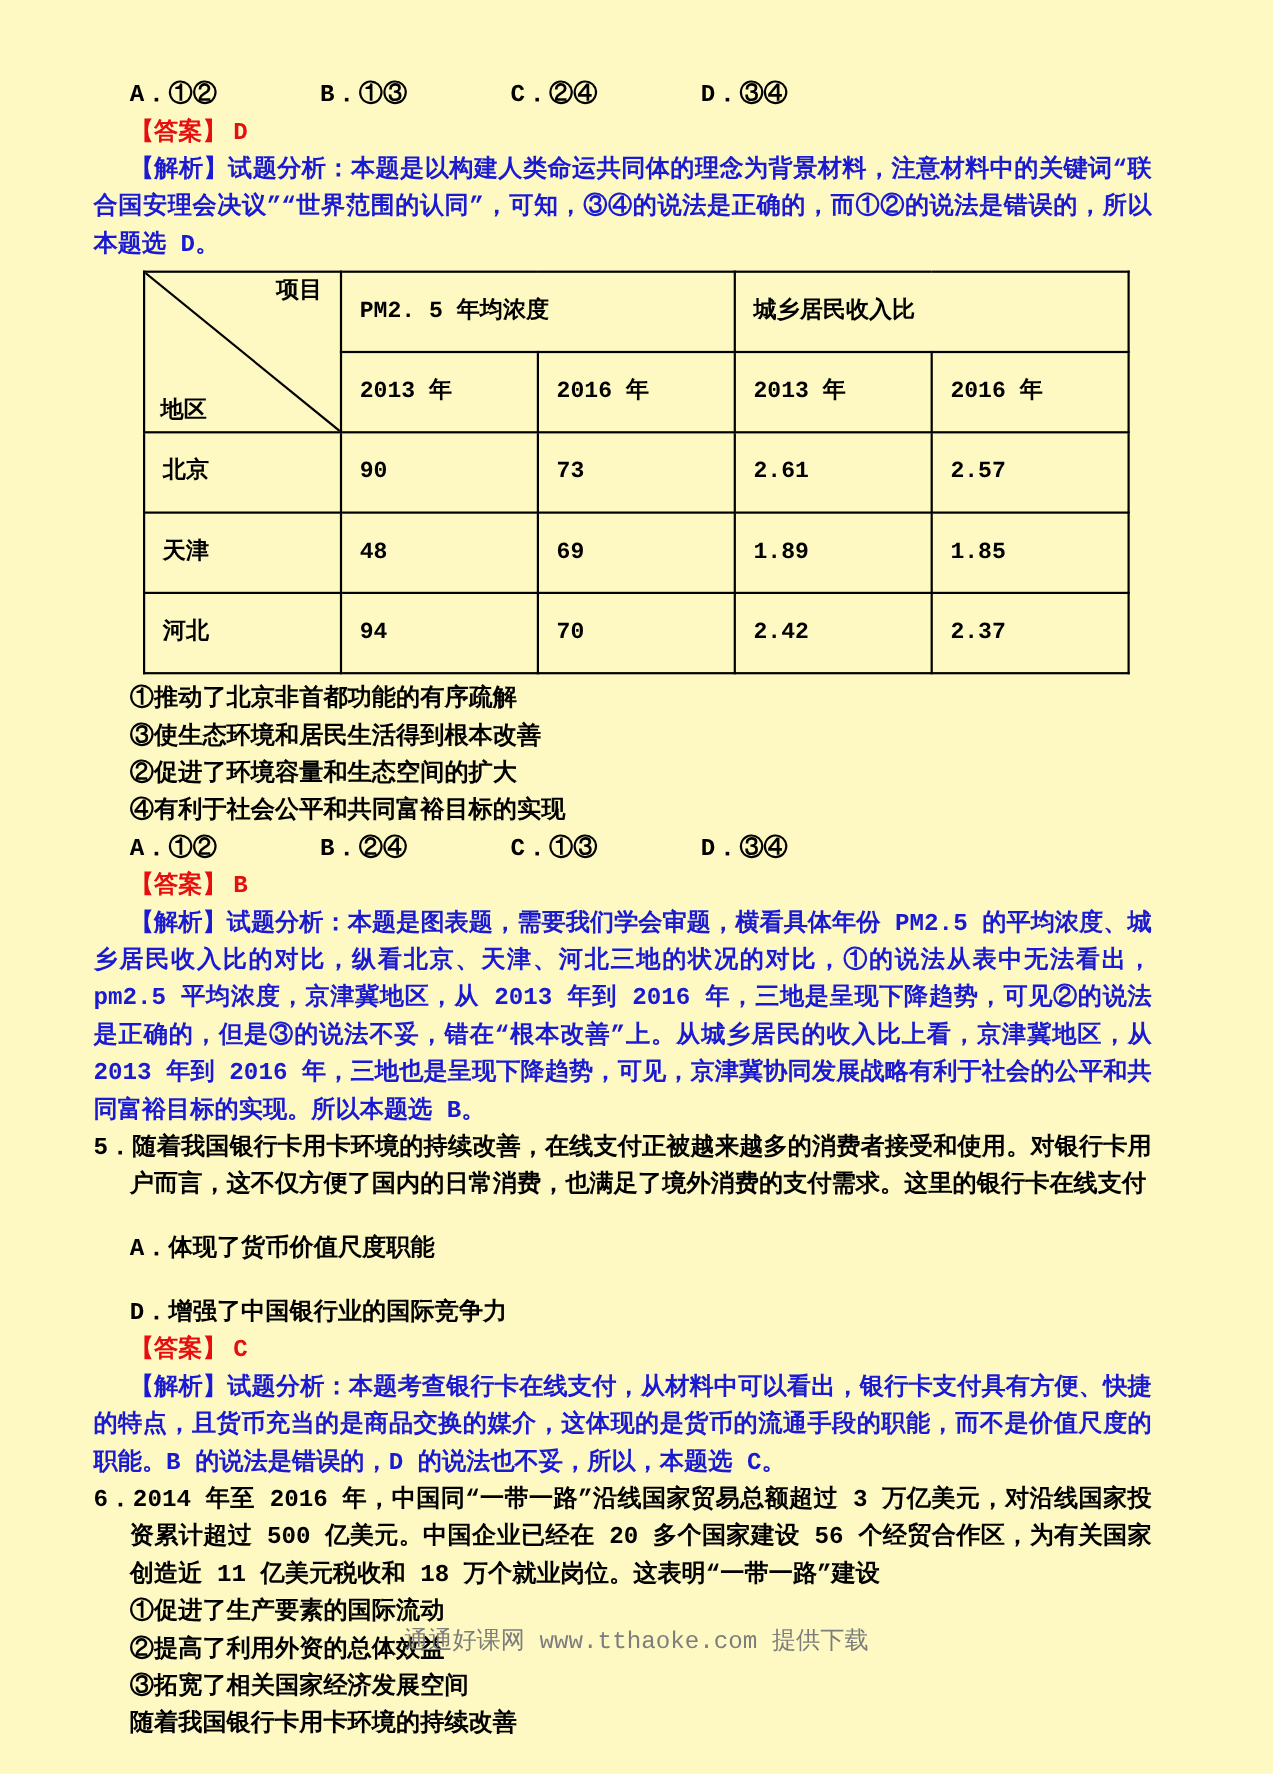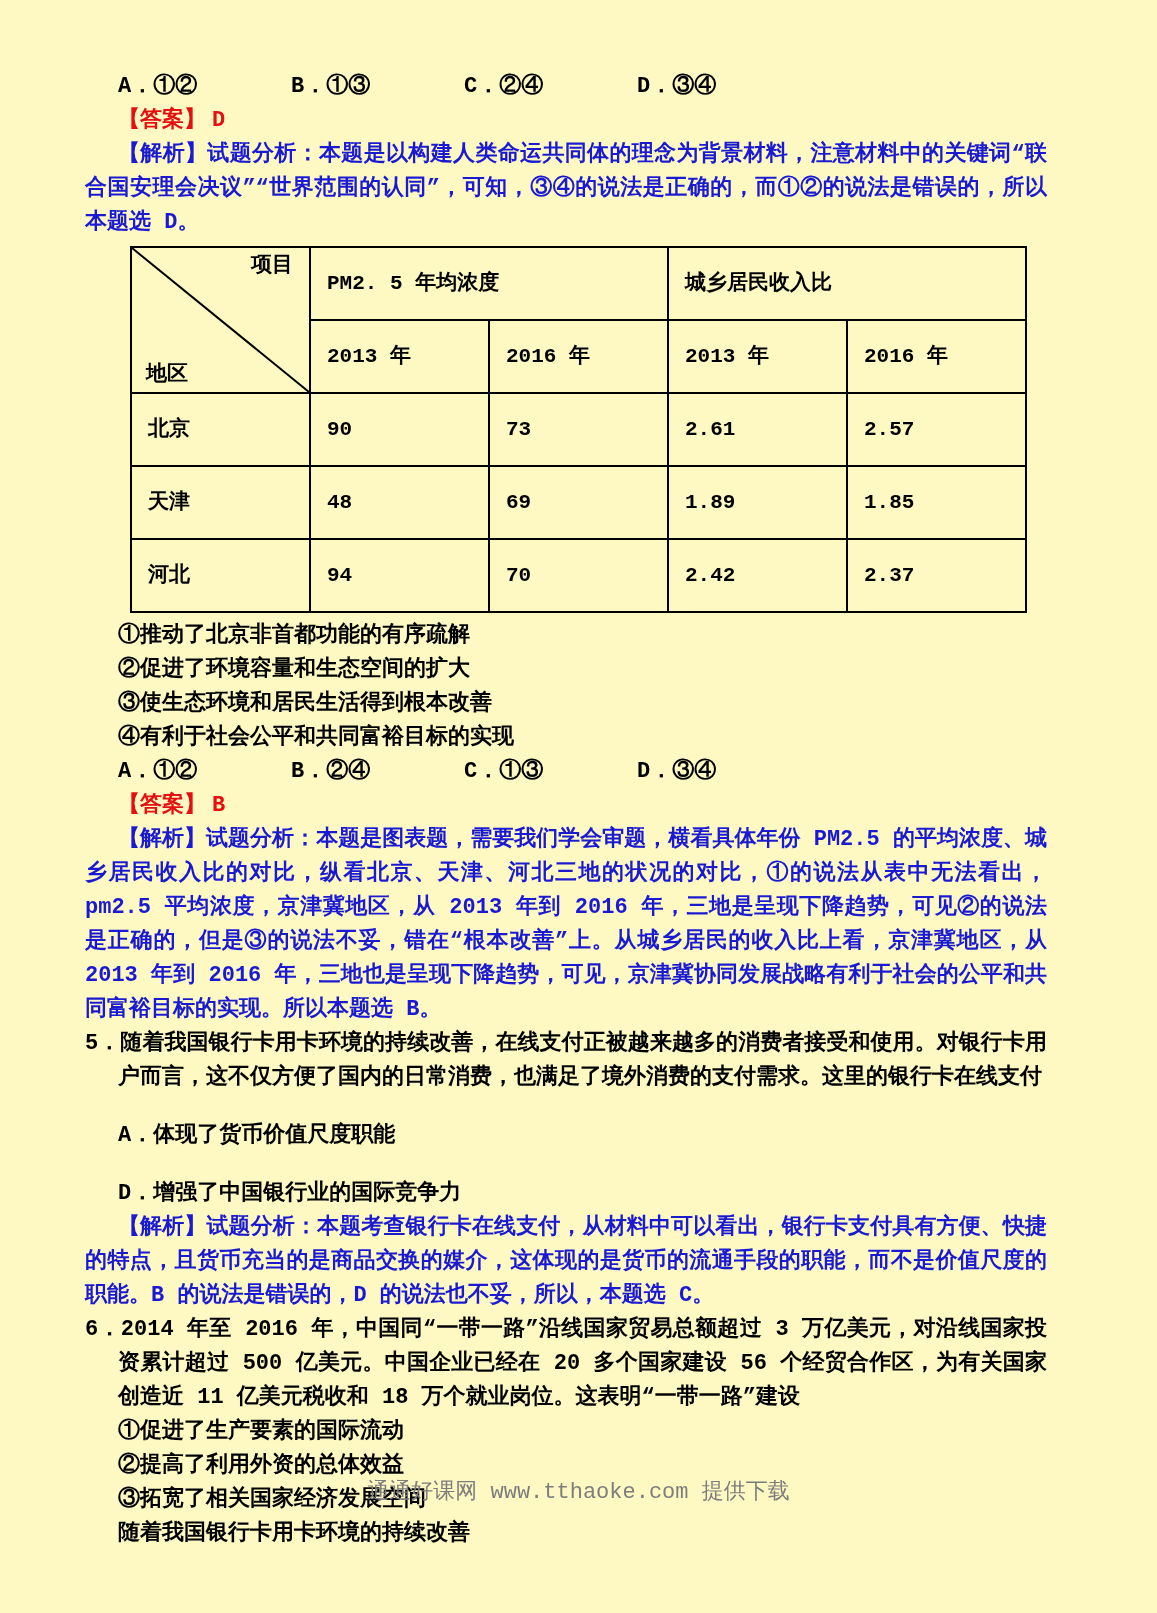--- a/index.html
+++ b/index.html
@@ -112,38 +112,41 @@
         <td>河北</td>
         <td>94</td>
         <td>70</td>
         <td>2.42</td>
         <td>2.37</td>
       </tr>
     </tbody>
       </table>
 
     <div class="statement">①推动了北京非首都功能的有序疏解</div>
+    <div class="statement">③使生态环境和居民生活得到根本改善</div>
     <div class="statement">②促进了环境容量和生态空间的扩大</div>
-    <div class="statement">③使生态环境和居民生活得到根本改善</div>
     <div class="statement">④有利于社会公平和共同富裕目标的实现</div>
 
     <div class="opts">
       <span>A．①②</span>
       <span>B．②④</span>
       <span>C．①③</span>
       <span>D．③④</span>
     </div>
     <div class="answer">
       <span>【答案】</span><span class="ans-val">B</span>
     </div>
     <div class="analysis">【解析】试题分析：本题是图表题，需要我们学会审题，横看具体年份 PM2.5 的平均浓度、城乡居民收入比的对比，纵看北京、天津、河北三地的状况的对比，①的说法从表中无法看出，pm2.5 平均浓度，京津冀地区，从 2013 年到 2016 年，三地是呈现下降趋势，可见②的说法是正确的，但是③的说法不妥，错在“根本改善”上。从城乡居民的收入比上看，京津冀地区，从 2013 年到 2016 年，三地也是呈现下降趋势，可见，京津冀协同发展战略有利于社会的公平和共同富裕目标的实现。所以本题选 B。</div>
 
     <div class="stem">5．随着我国银行卡用卡环境的持续改善，在线支付正被越来越多的消费者接受和使用。对银行卡用户而言，这不仅方便了国内的日常消费，也满足了境外消费的支付需求。这里的银行卡在线支付</div>
     <div class="optline">A．体现了货币价值尺度职能</div>
     <div class="optline">D．增强了中国银行业的国际竞争力</div>
+    <div class="answer">
+      <span>【答案】</span><span class="ans-val">C</span>
+    </div>
     <div class="analysis">【解析】试题分析：本题考查银行卡在线支付，从材料中可以看出，银行卡支付具有方便、快捷的特点，且货币充当的是商品交换的媒介，这体现的是货币的流通手段的职能，而不是价值尺度的职能。B 的说法是错误的，D 的说法也不妥，所以，本题选 C。</div>
 
     <div class="stem">6．2014 年至 2016 年，中国同“一带一路”沿线国家贸易总额超过 3 万亿美元，对沿线国家投资累计超过 500 亿美元。中国企业已经在 20 多个国家建设 56 个经贸合作区，为有关国家创造近 11 亿美元税收和 18 万个就业岗位。这表明“一带一路”建设</div>
     <div class="statement">①促进了生产要素的国际流动</div>
     <div class="statement">②提高了利用外资的总体效益</div>
     <div class="statement">③拓宽了相关国家经济发展空间</div>
     <div class="statement">随着我国银行卡用卡环境的持续改善</div>
 
   </div>
 

